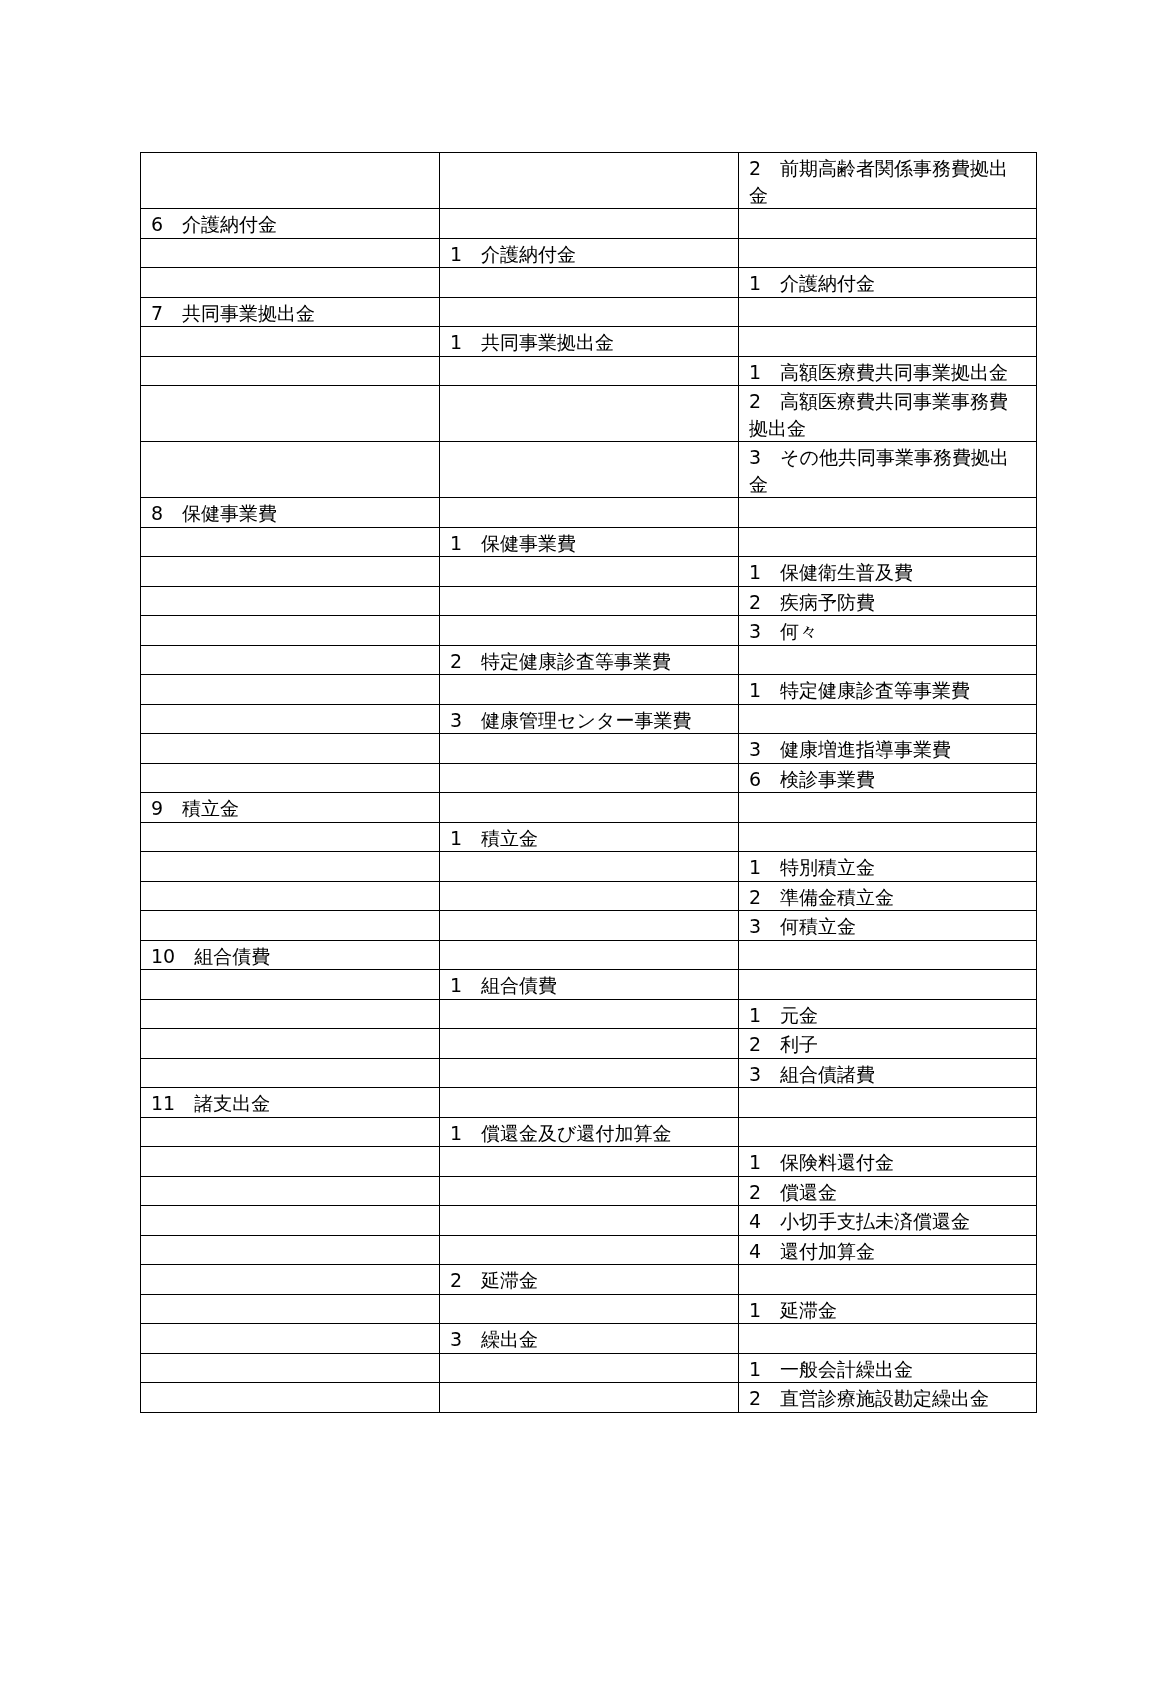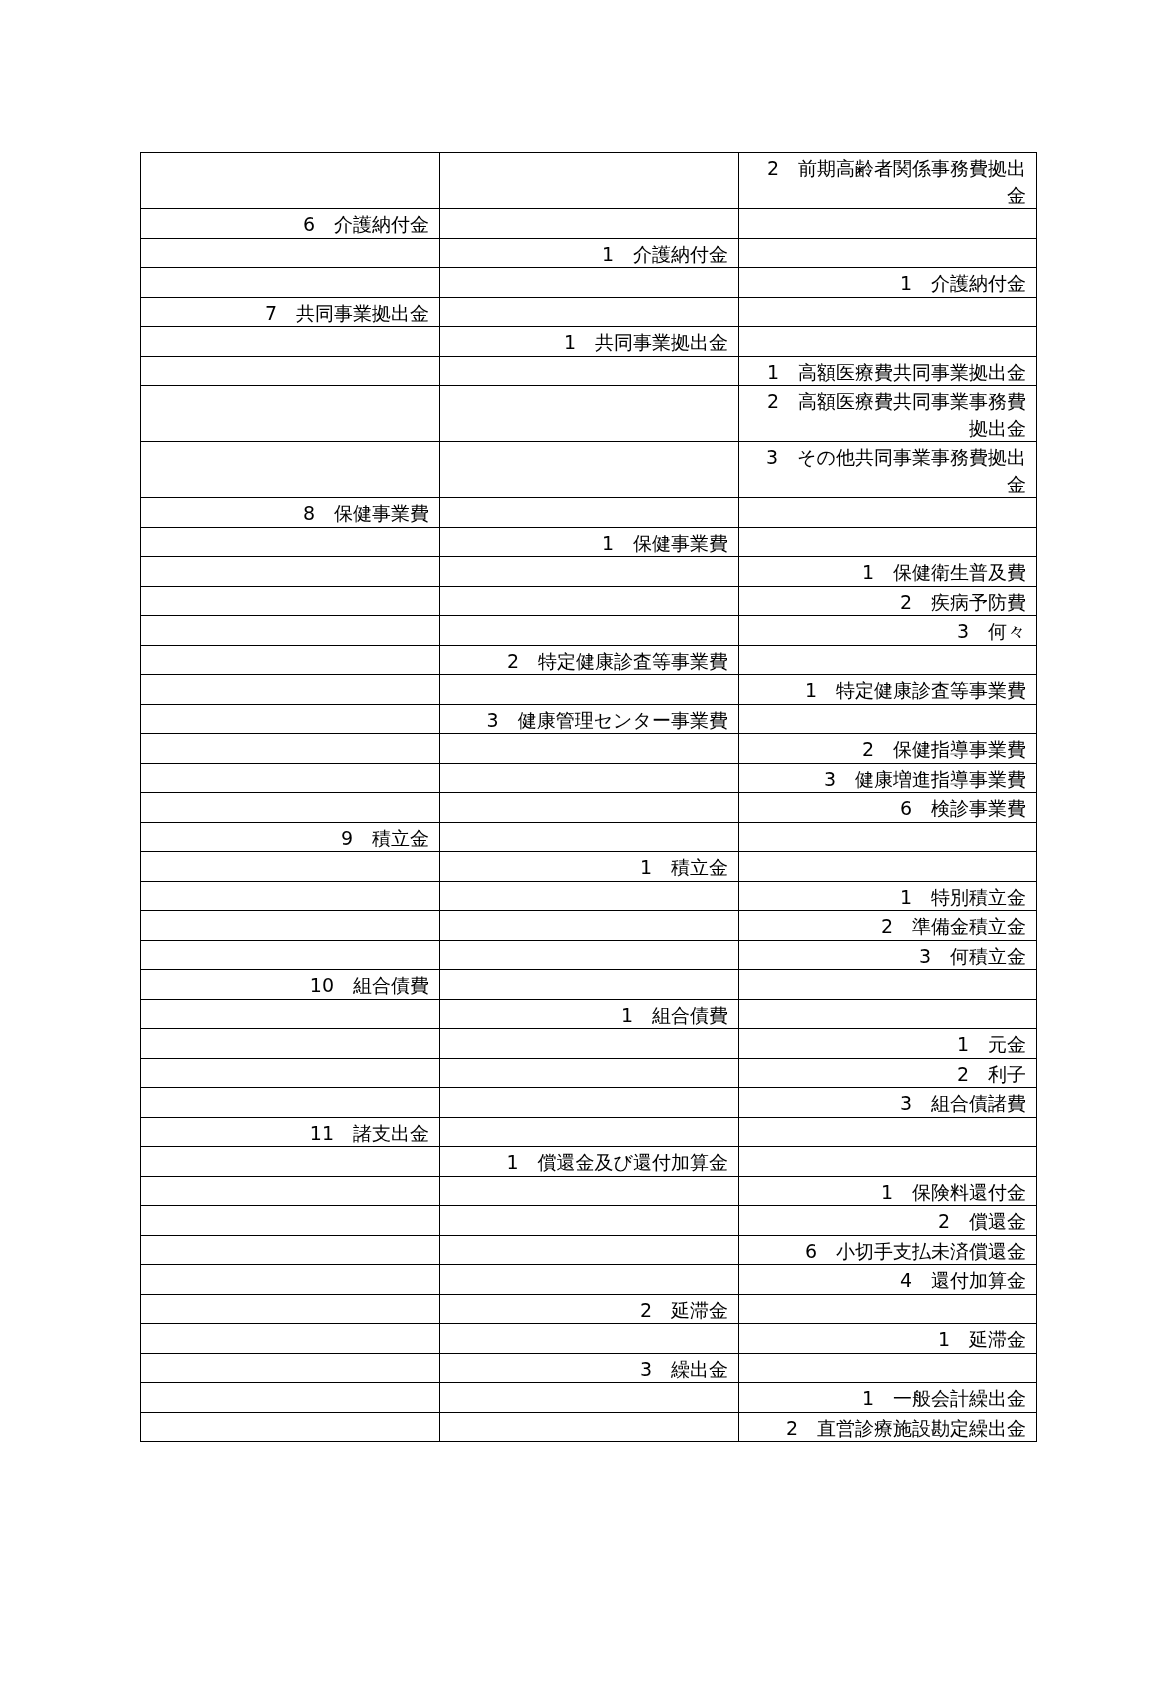--- a/index.html
+++ b/index.html
@@ -1,17 +1,17 @@
 <!DOCTYPE html>
 <html><head>
 <meta charset="utf-8">
 <style>
   html, body { margin: 0; padding: 0; background: #ffffff; }
   body { width: 1166px; height: 1694px; position: relative; font-family: "DejaVu Sans", "Liberation Sans", sans-serif; color: #000; }
-  .page { position: absolute; left: 140px; top: 152px; width: 893px; text-align: right; }
+  .page { position: absolute; left: 140px; top: 152px; width: 893px; }
   table.budget { border-collapse: collapse; width: 893px; table-layout: fixed; }
   table.budget td {
     border: 1.5px solid #000;
     vertical-align: top;
     padding: 2px 10px 0 10px;
     font-size: 19px;
     line-height: 26.5px;
     height: 26.5px;
     overflow: hidden;
     word-break: break-all;
@@ -107,25 +107,20 @@
           <td class="c3">1　特定健康診査等事業費</td>
         </tr>
         <tr>
           <td class="c1"></td>
           <td class="c2">3　健康管理センター事業費</td>
           <td class="c3"></td>
         </tr>
         <tr>
           <td class="c1"></td>
           <td class="c2"></td>
-          <td class="c3">2　保健指導事業費</td>
-        </tr>
-        <tr>
-          <td class="c1"></td>
-          <td class="c2"></td>
           <td class="c3">3　健康増進指導事業費</td>
         </tr>
         <tr>
           <td class="c1"></td>
           <td class="c2"></td>
           <td class="c3">6　検診事業費</td>
         </tr>
         <tr>
           <td class="c1">9　積立金</td>
           <td class="c2"></td>
@@ -192,21 +187,21 @@
           <td class="c3">1　保険料還付金</td>
         </tr>
         <tr>
           <td class="c1"></td>
           <td class="c2"></td>
           <td class="c3">2　償還金</td>
         </tr>
         <tr>
           <td class="c1"></td>
           <td class="c2"></td>
-          <td class="c3">6　小切手支払未済償還金</td>
+          <td class="c3">4　小切手支払未済償還金</td>
         </tr>
         <tr>
           <td class="c1"></td>
           <td class="c2"></td>
           <td class="c3">4　還付加算金</td>
         </tr>
         <tr>
           <td class="c1"></td>
           <td class="c2">2　延滞金</td>
           <td class="c3"></td>

